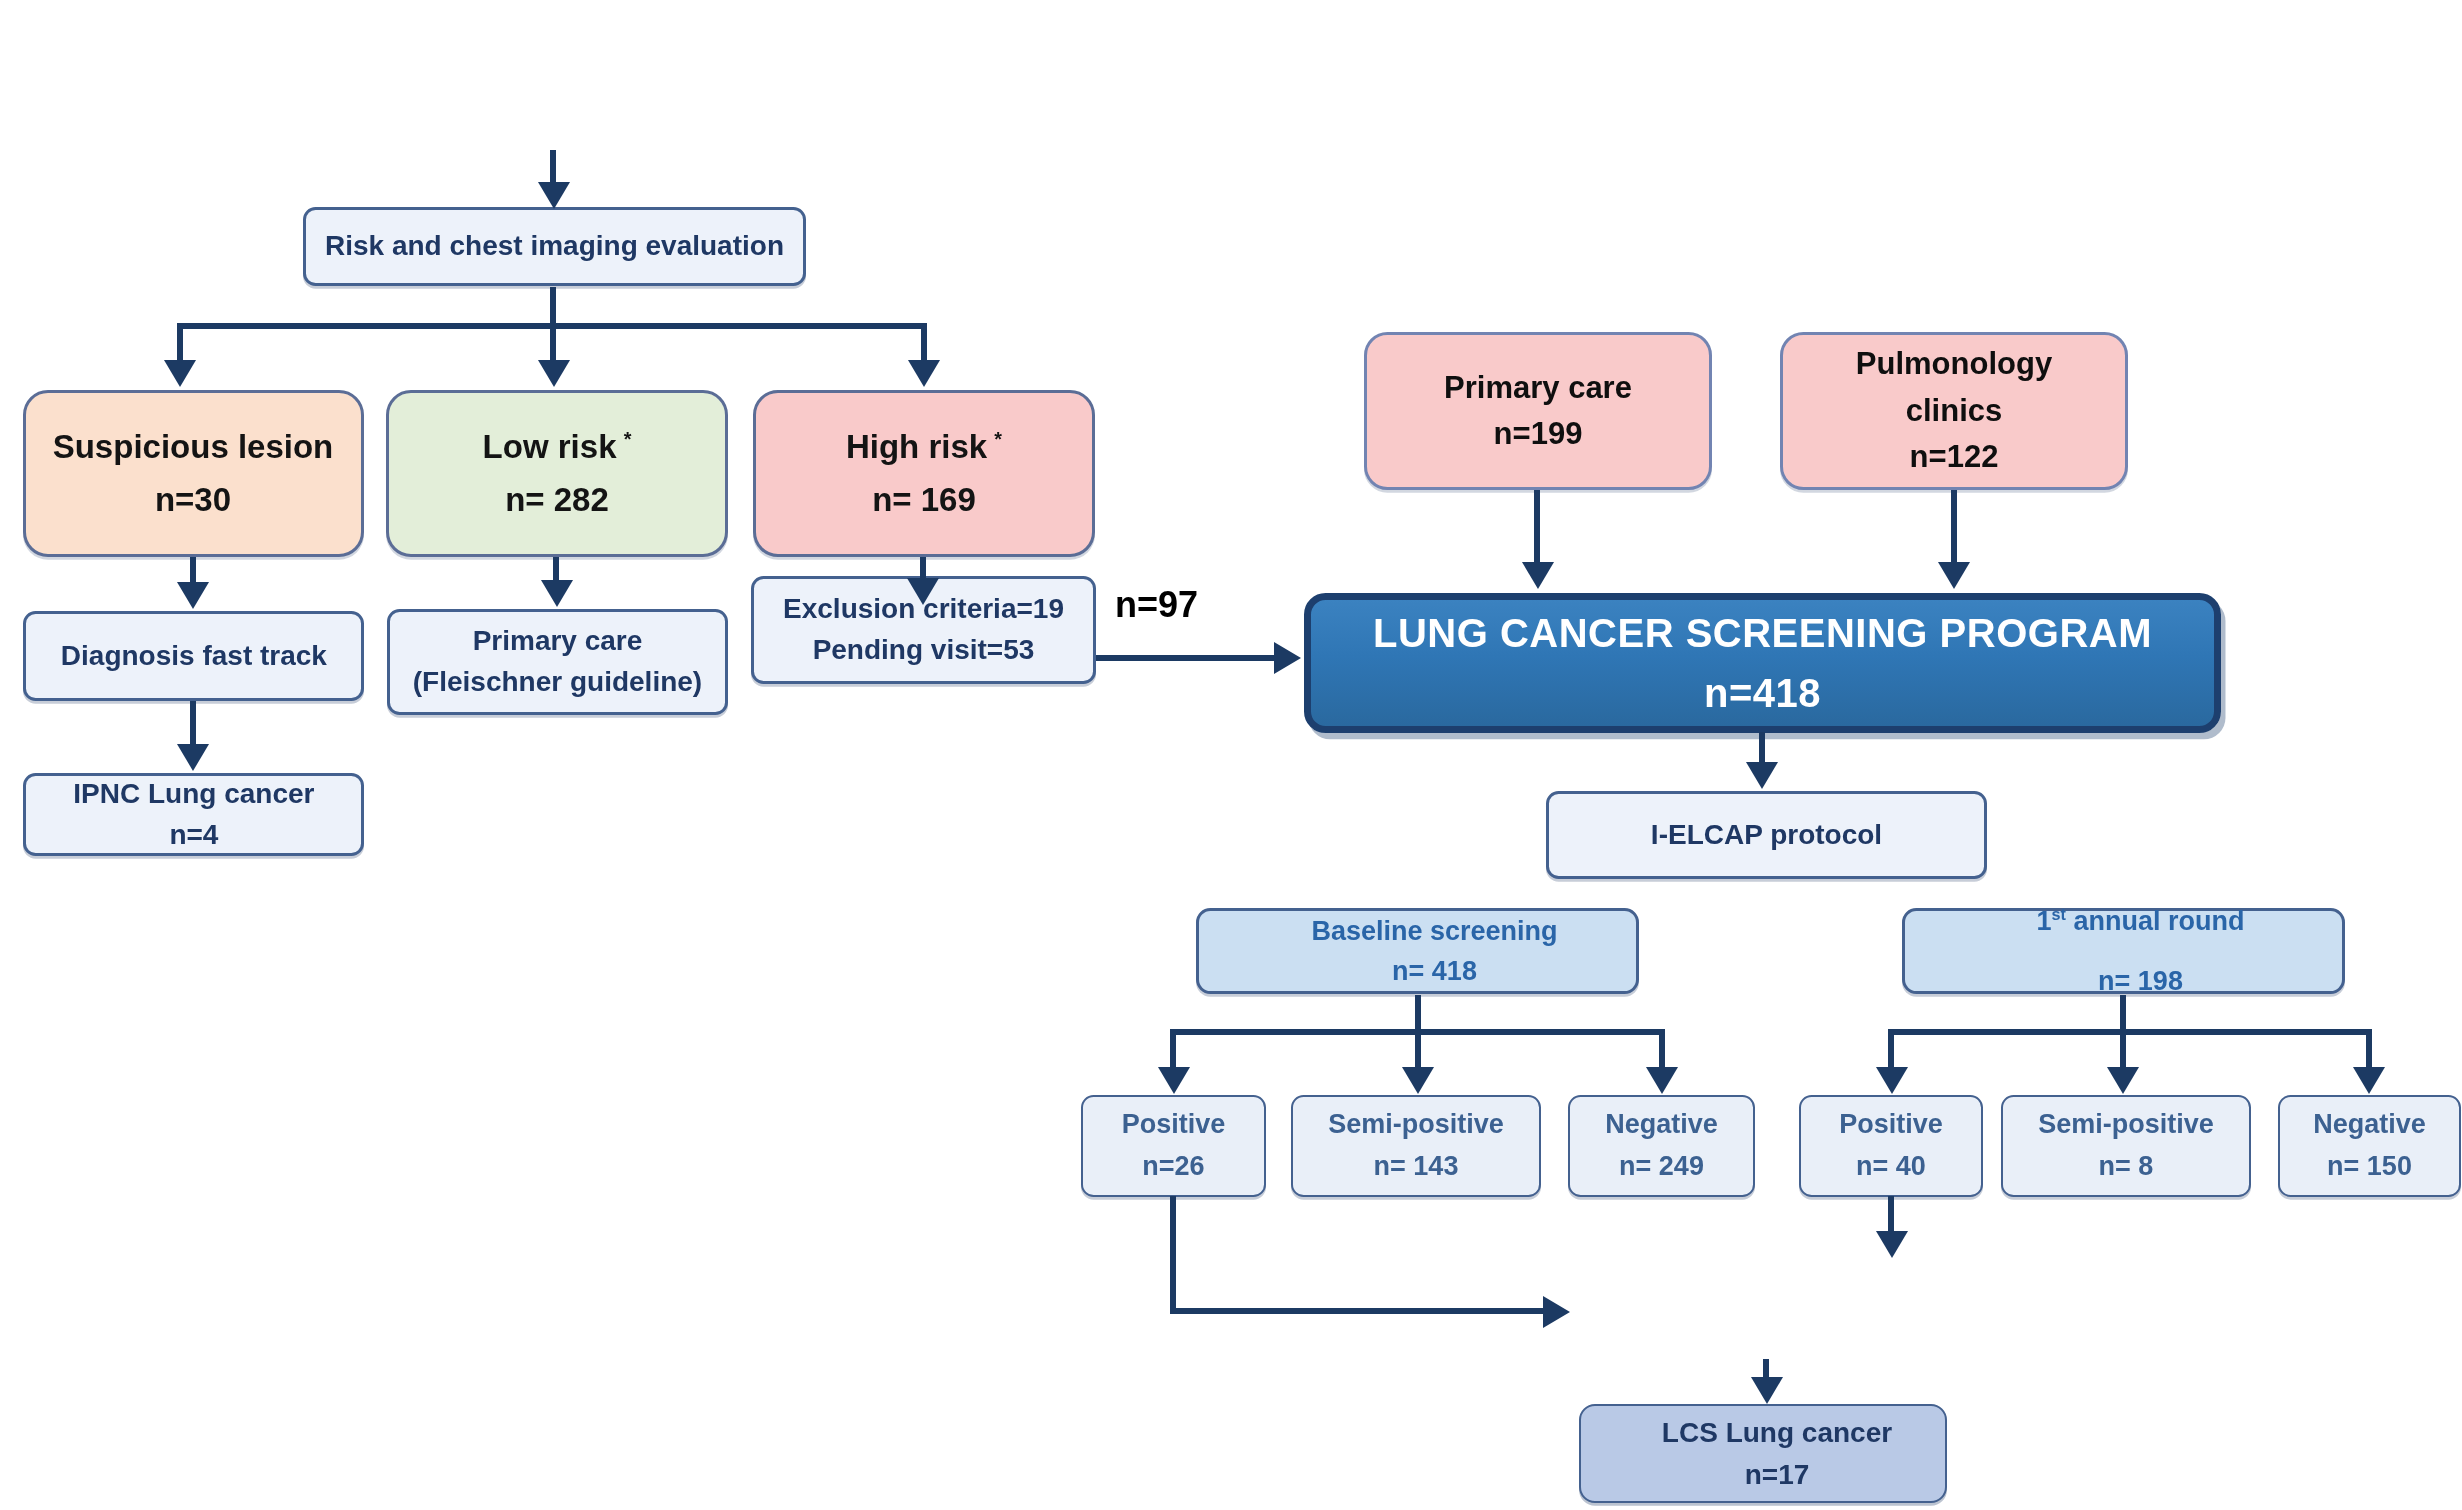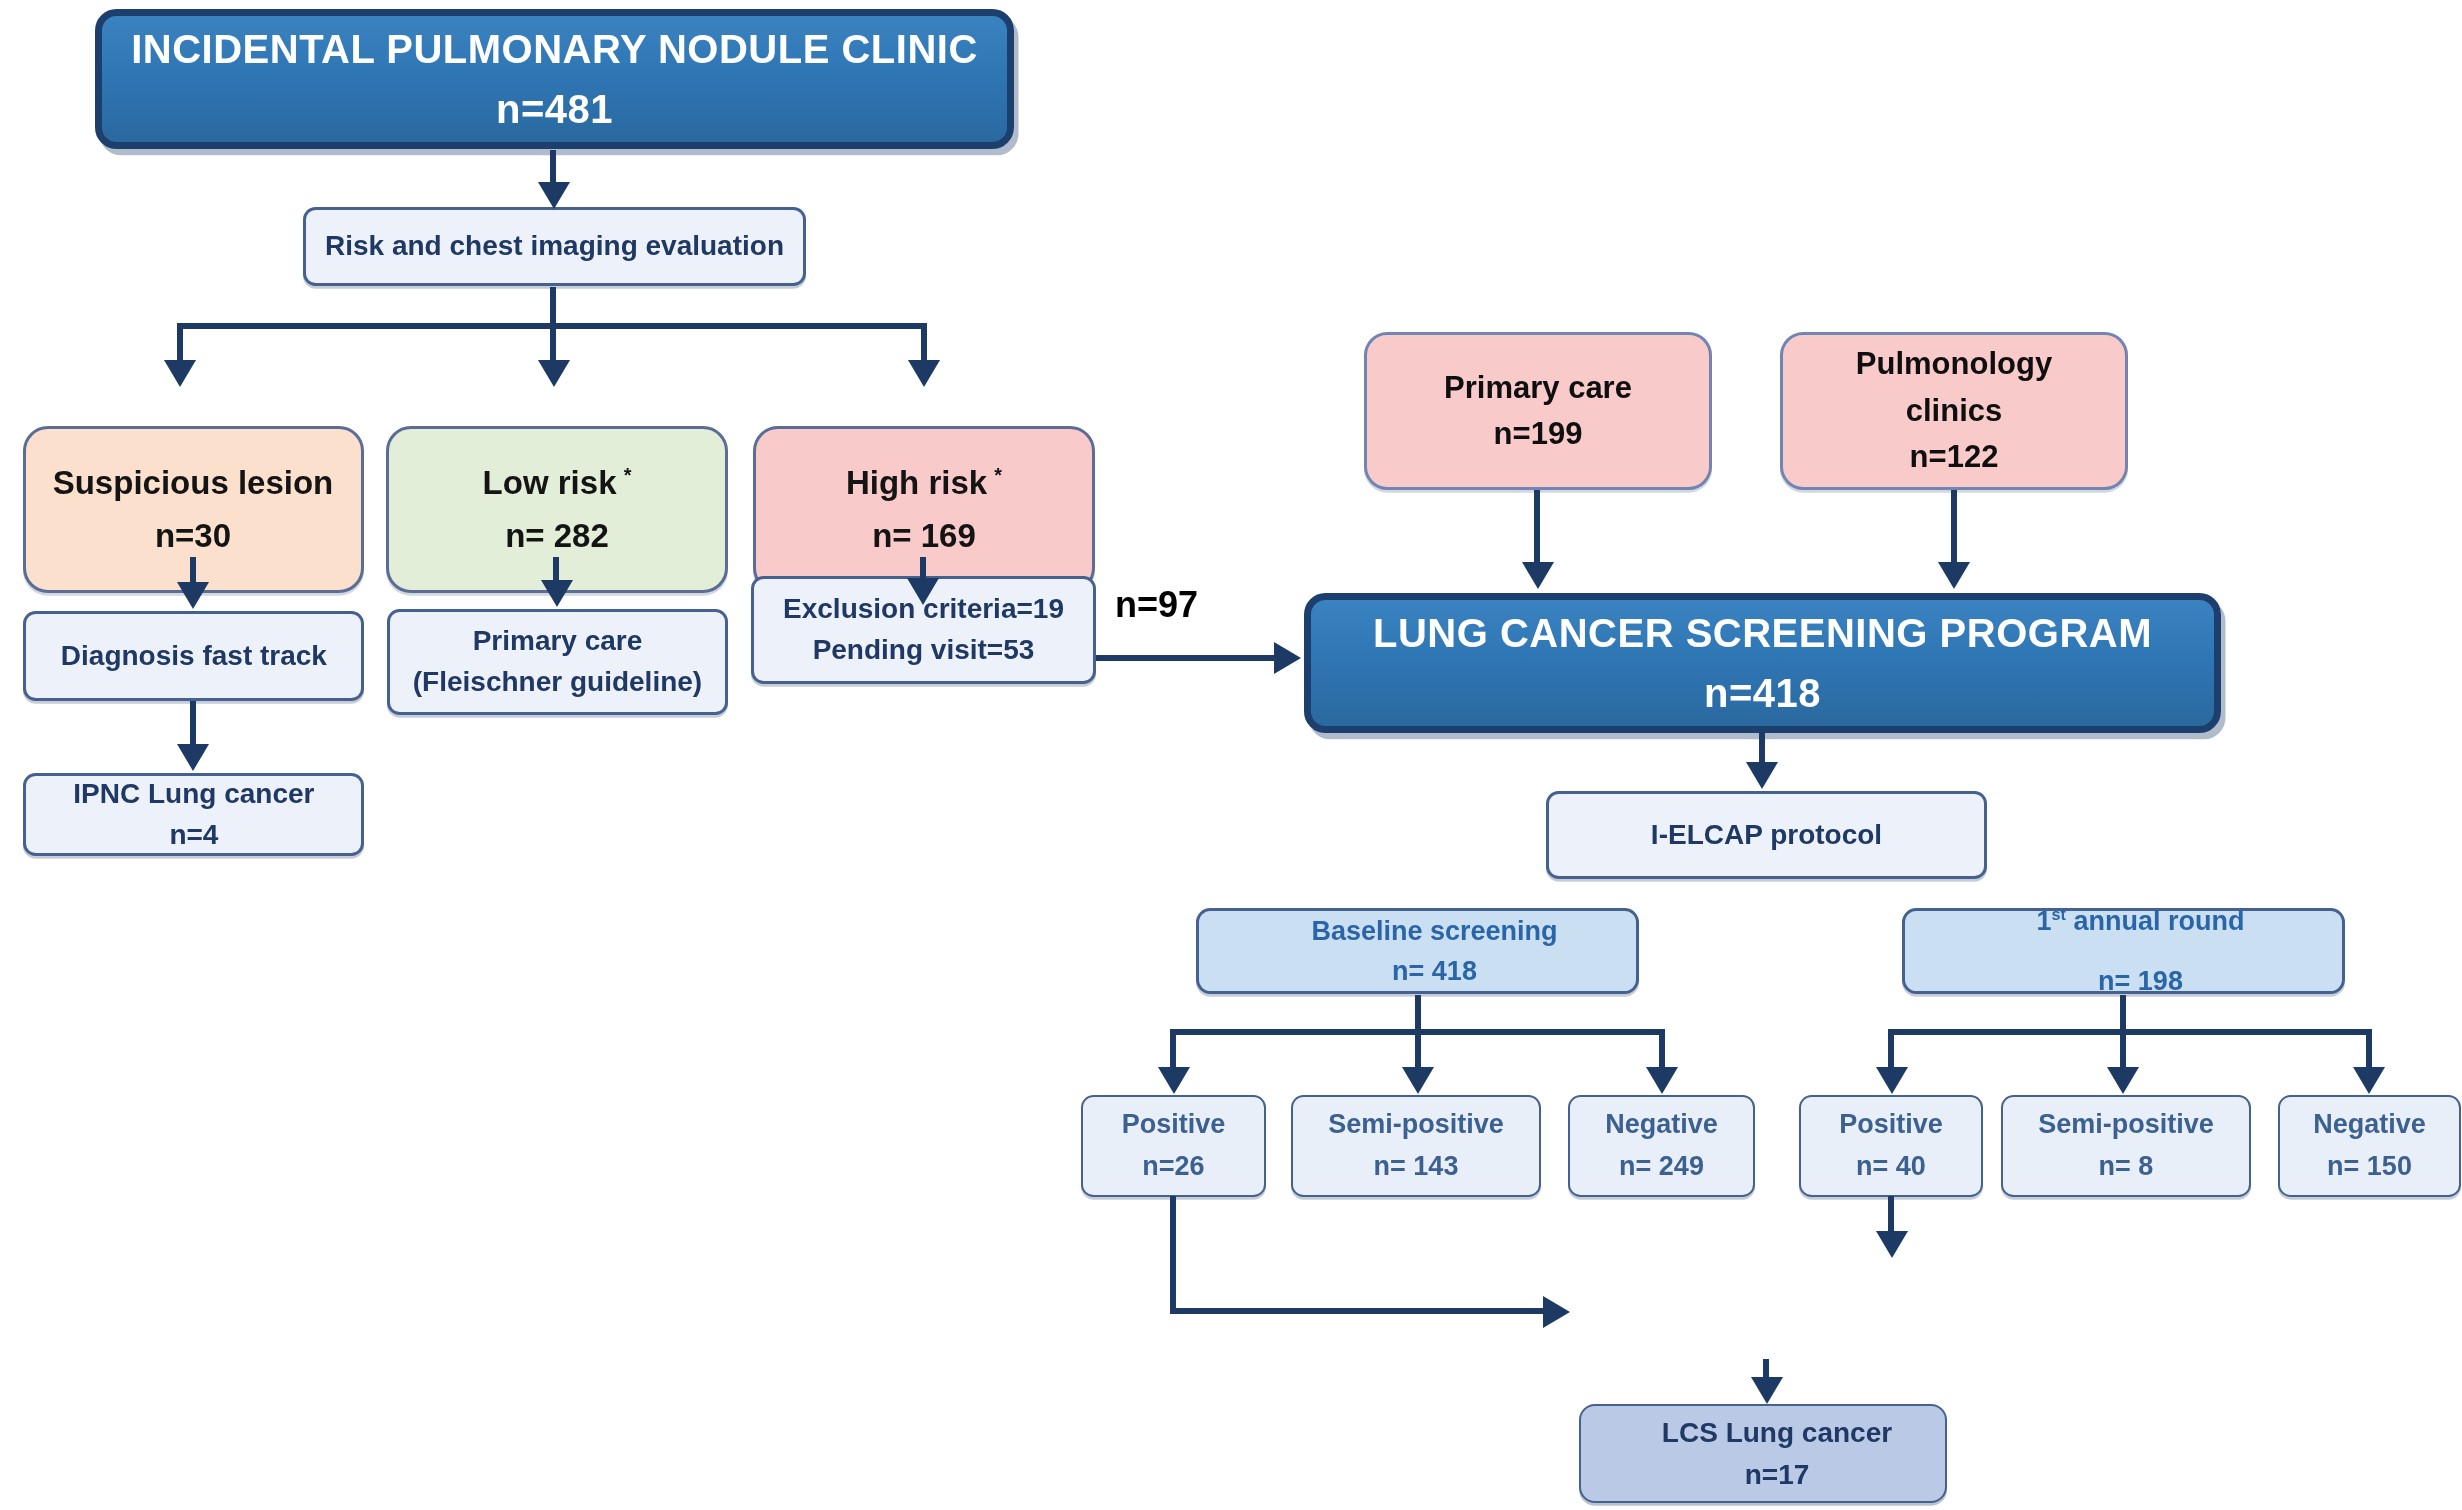--- a/index.html
+++ b/index.html
@@ -18,21 +18,21 @@
   .dark-node{background:linear-gradient(180deg,#3b82c0 0%,var(--dark_fill) 45%,#2a699f 100%);
              border:7.2px solid var(--dark_border);border-radius:21.6px;color:#ffffff;font-weight:700;
              font-size:40px;line-height:1.5;letter-spacing:0.5px;
              box-shadow:4.5px 6.3px 0 rgba(29,63,110,.35);}
 
   .soft-node{background:var(--light_fill);border:3.6px solid var(--light_border);border-radius:12.6px;
              color:var(--navy_text);font-weight:600;font-size:28px;line-height:1.45;
              box-shadow:0 2.7px 0 rgba(31,56,100,.25);}
 
   .risk-node{border:3.6px solid #5b6d96;border-radius:25px;color:#141414;font-weight:700;
-             font-size:33px;line-height:1.6;box-shadow:0 2.7px 0 rgba(31,56,100,.2);margin-top:36px;}
+             font-size:33px;line-height:1.6;box-shadow:0 2.7px 0 rgba(31,56,100,.2);}
   .peach{background:var(--peach_fill);}
   .green{background:var(--green_fill);}
   .pinkrisk{background:var(--pink_fill);}
 
   .pink-node{background:var(--pink_fill);border:3.6px solid #7284b2;border-radius:23.4px;color:#0f0f0f;
              font-weight:700;font-size:31px;line-height:1.5;box-shadow:0 2.7px 0 rgba(31,56,100,.2);}
 
   .mid-node{background:var(--mid_fill);border:3.6px solid var(--light_border);border-radius:14.4px;
             color:var(--mid_text);font-weight:700;font-size:27px;line-height:1.5;
             box-shadow:0 2.7px 0 rgba(31,56,100,.25);padding-left:34px;}
@@ -60,24 +60,20 @@
               border-left:27px solid var(--arrow);}
 
   .sup{font-size:.6em;vertical-align:super;line-height:0;}
   .marker{margin-left:7.2px;}
 </style>
 </head>
 <body>
 
 <div class="stage">
 
-  <div class="node dark-node" style="left:95px;top:9px;width:919px;height:140px;">
-    <div>INCIDENTAL PULMONARY NODULE CLINIC</div>
-    <div>n=481</div>
-  </div>
 
   <div class="node soft-node" style="left:303px;top:207px;width:503px;height:79px;">
     <div>Risk and chest imaging evaluation</div>
   </div>
 
   <div class="node risk-node peach" style="left:22.5px;top:390px;width:341px;height:167px;">
     <div>Suspicious lesion</div>
     <div>n=30</div>
   </div>
 

